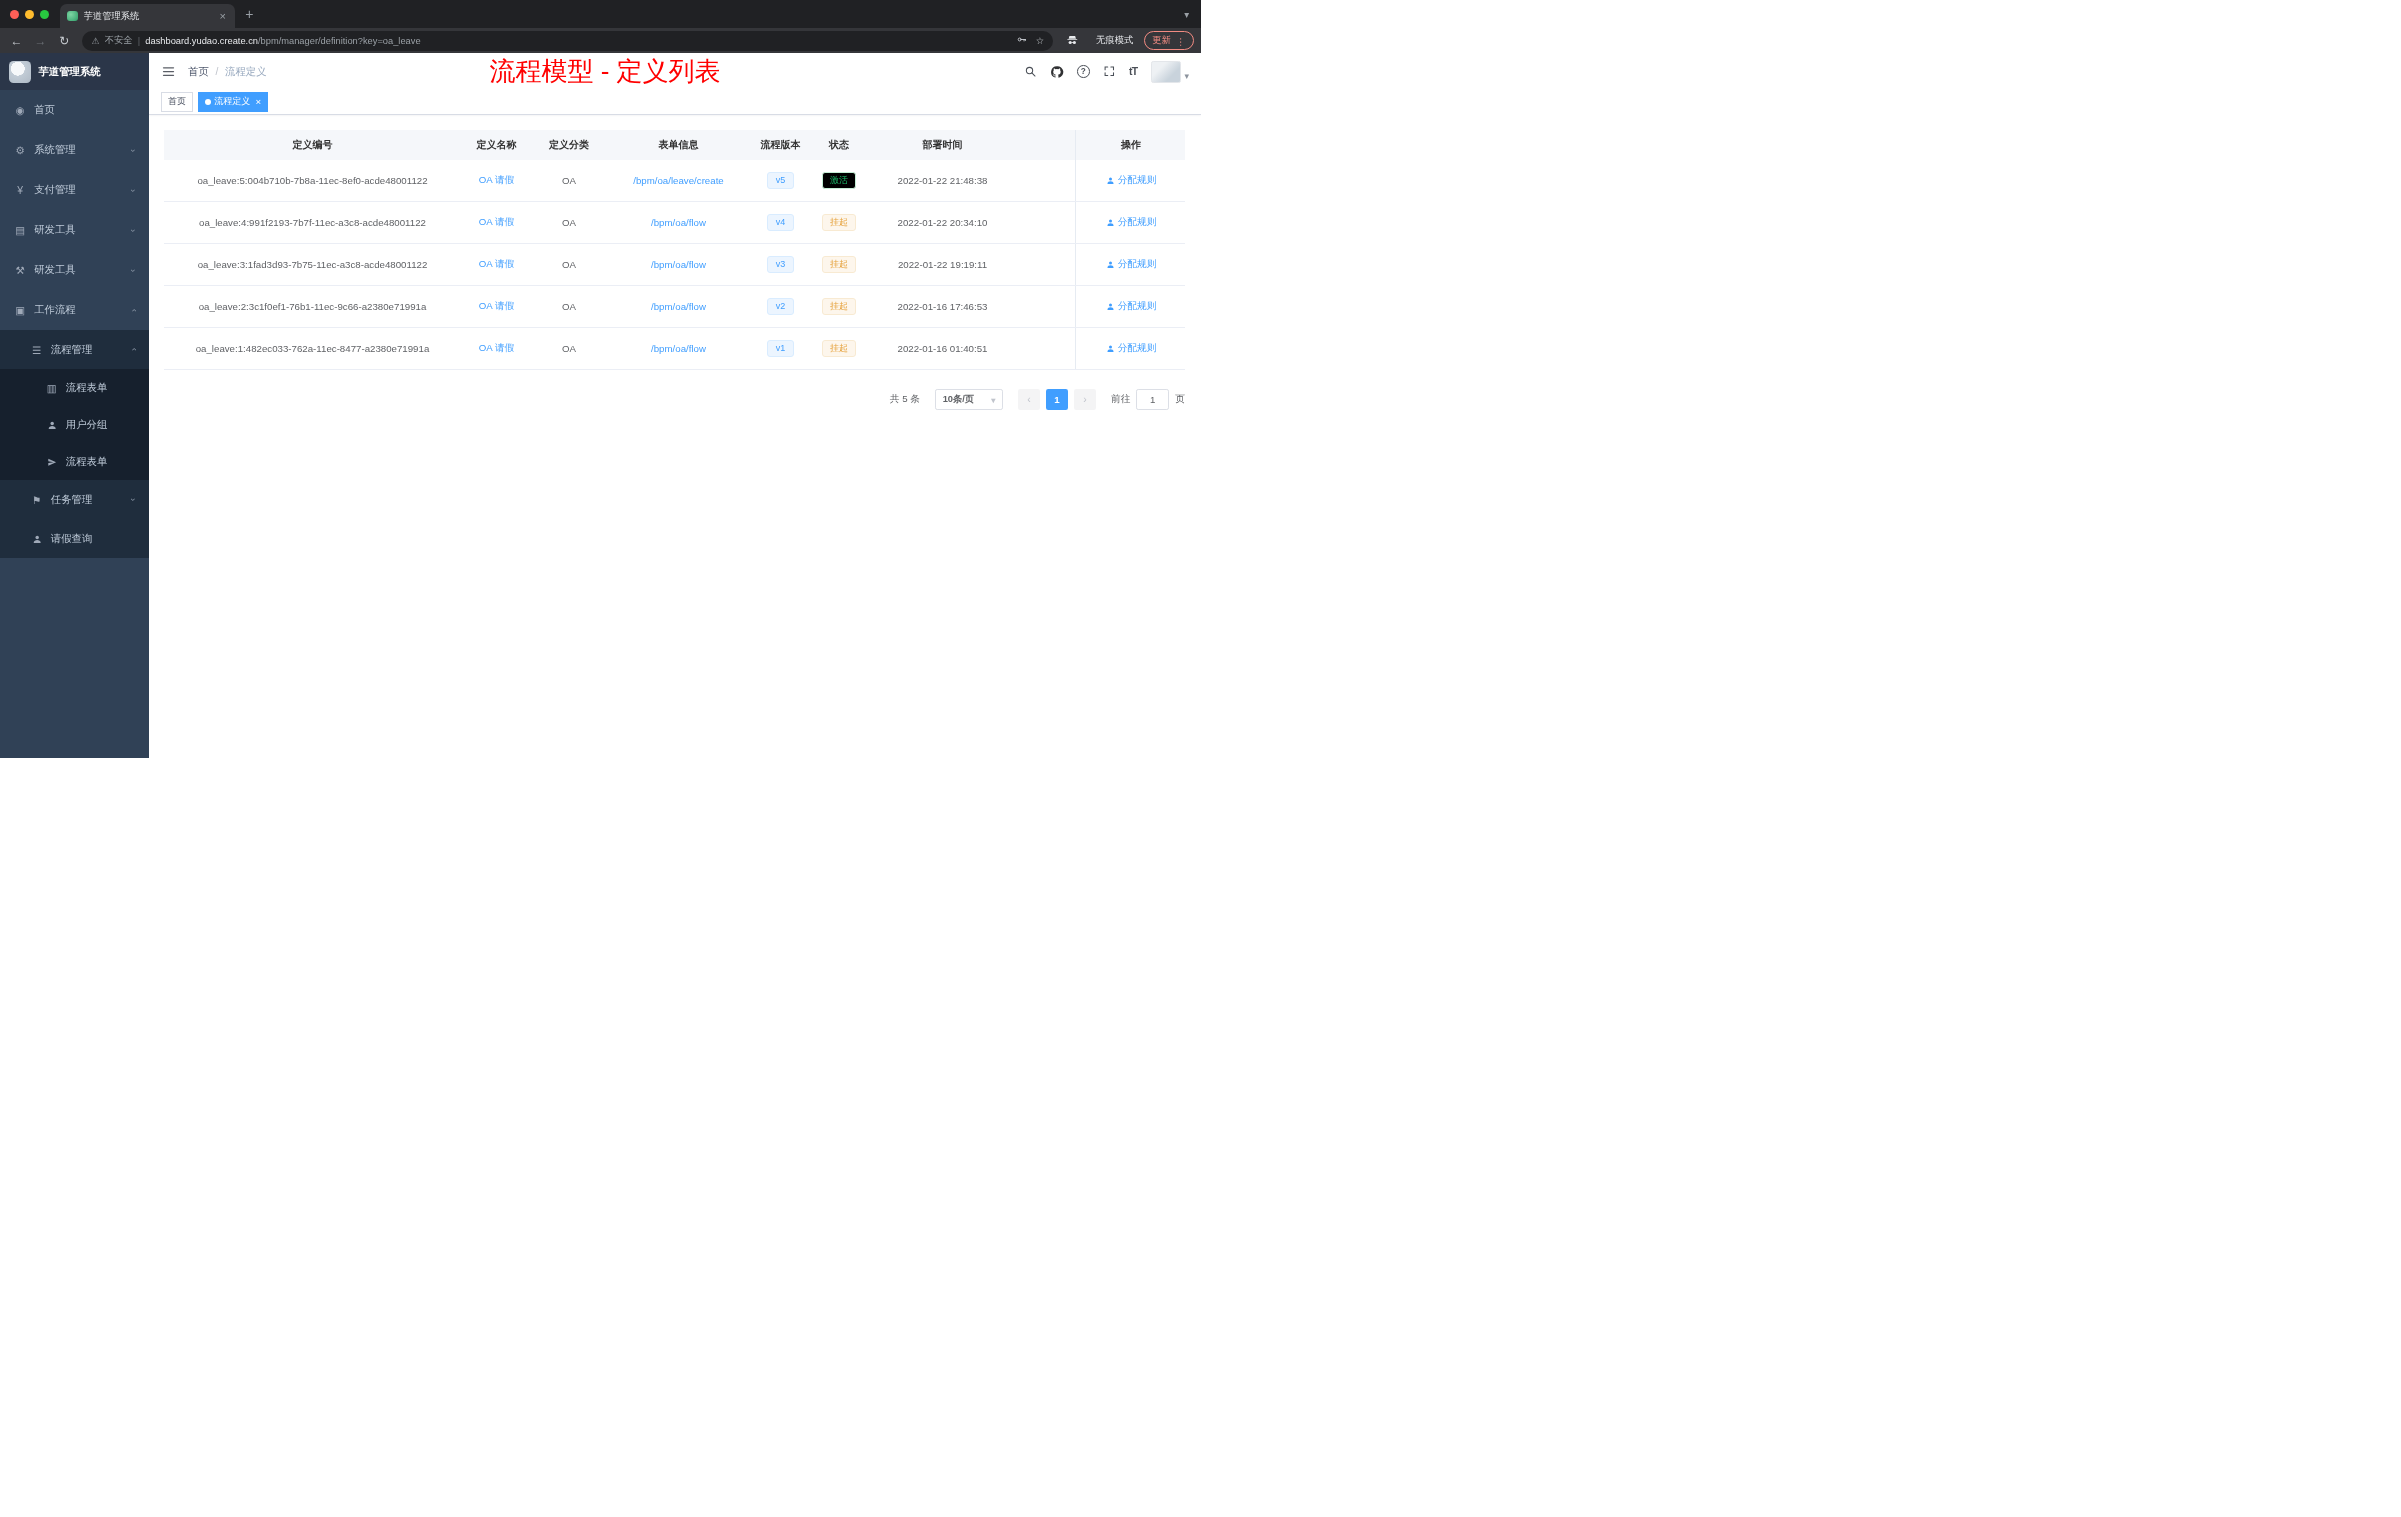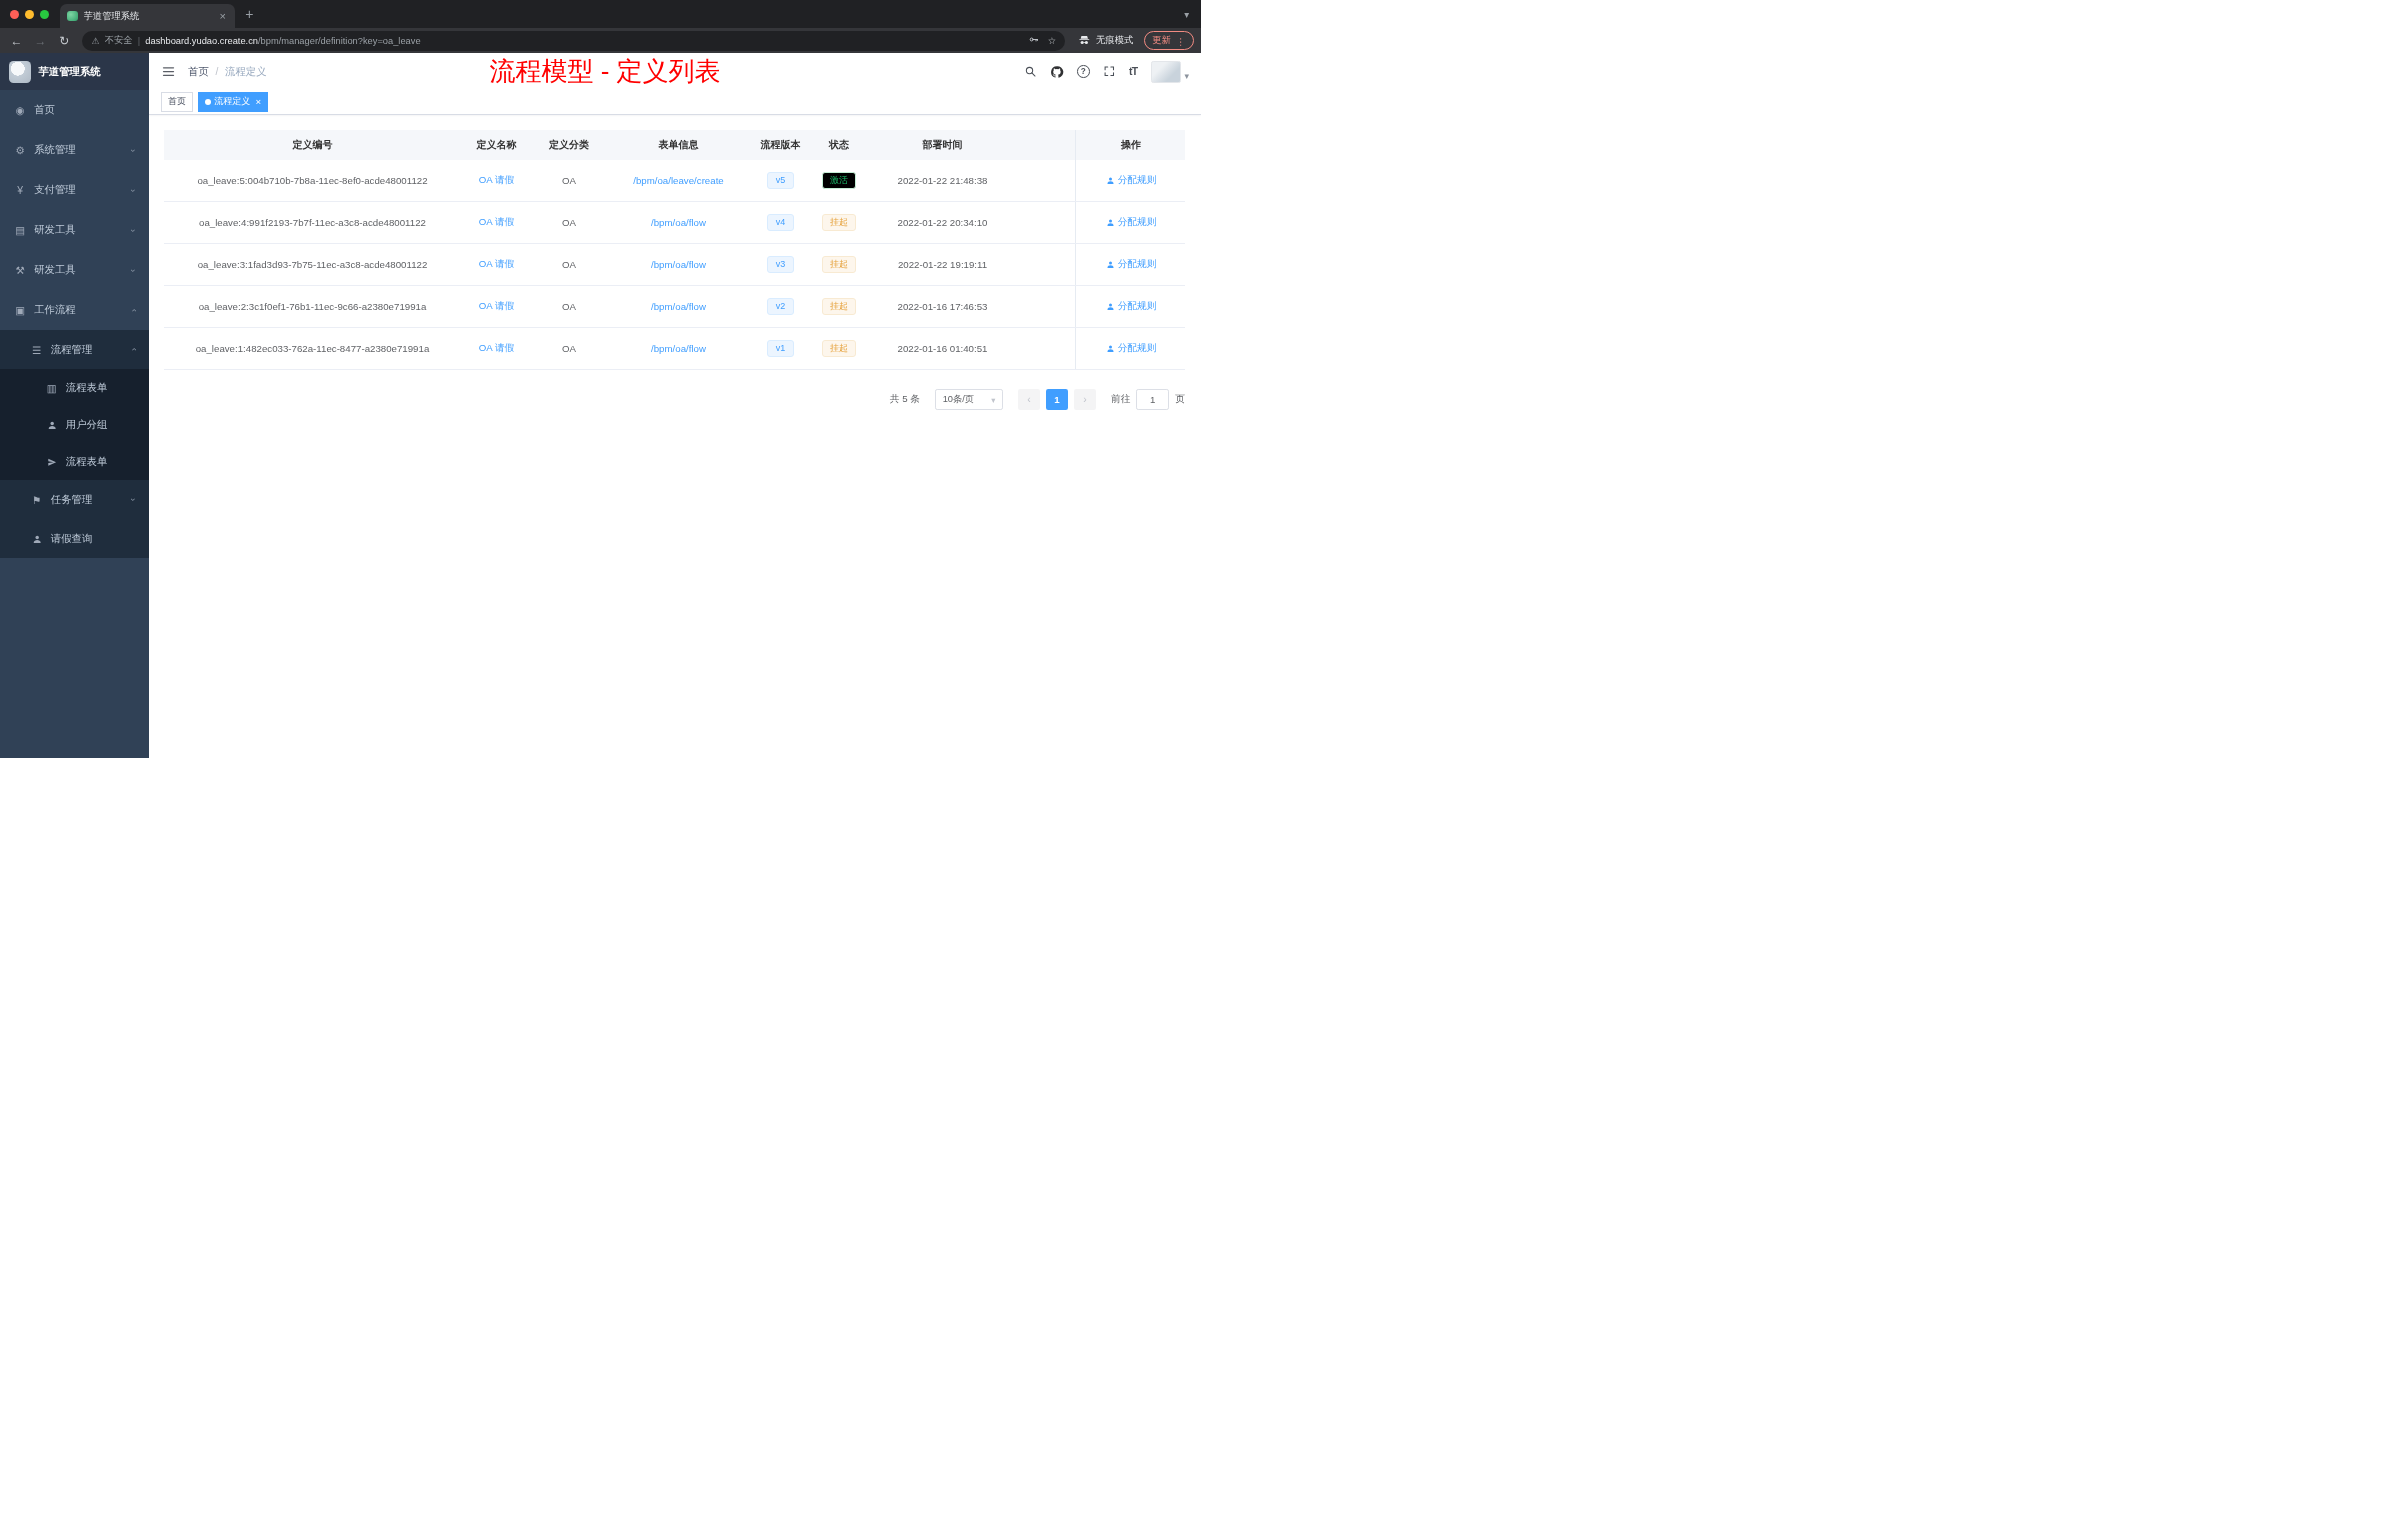--- a/index.html
+++ b/index.html
@@ -23,21 +23,21 @@
   .toolbar { height:25px; background:#35363a; display:flex; align-items:center; padding:0 7.4px; gap:6px; }
   .navbtn { color:#c9cdd2; font-size:12px; width:18px; text-align:center; cursor:pointer; }
   .navbtn.disabled { color:#6b7075; }
   .omnibox { flex:1; height:20px; background:#202124; border-radius:10.4px; display:flex; align-items:center;
              padding:0 9px; gap:5.2px; color:#9aa0a6; font-size:9.3px; margin:0 3px; }
   .omni-warning { font-size:9px; }
   .omni-sep { color:#5f6368; }
   .url-domain { color:#e8eaed; }
   .url-path { color:#9aa0a6; }
   .omni-right { margin-left:auto; display:flex; align-items:center; gap:9px; color:#c9cdd2; }
-  .incog { display:flex; align-items:center; gap:5px; color:#e8eaed; font-size:9.3px; margin:0 4.5px;justify-content:flex-end; }
+  .incog { display:flex; align-items:center; gap:17px; color:#e8eaed; font-size:9.3px; margin:0 4.5px;justify-content:flex-end; }
   .incog svg { width:12.6px; height:12.6px; fill:#e8eaed; }
   .update-pill { display:flex; align-items:flex-end; gap:5.2px; border:0.7px solid #f28b82; color:#f28b82;
                  border-radius:9.7px; padding:2.2px 7.4px; font-size:9.3px; cursor:pointer; }
 
   
   .app { display:flex; height:705px; }
 
   
   .sidebar { width:149px; background:#304156; color:#bfcbd9; flex-shrink:0; overflow:hidden; }
   .logo { height:37px; display:flex; align-items:center; gap:7.4px; padding:0 9px; background:#2b3649; }
@@ -100,21 +100,21 @@
   .badge { display:inline-block; border-radius:3px; padding:3px 7.4px; font-size:9px; line-height:1; }
   .badge-ver { background:#ecf5ff; border:0.7px solid #d9ecff; color:#409eff; }
   .badge-success { background:#000000; border:0.7px solid #c5efd6; color:#1cbe6b; }
   .badge-warning { background:#fdf6ec; border:0.7px solid #f8ead2; color:#e6a23c; }
 
   
   .pager { width:1021px; margin-top:19.3px; display:flex; align-items:center; justify-content:flex-end;
            gap:15px; font-size:9.7px; color:#606266; }
   .pg-select { width:68px; height:21px; border:0.7px solid #dcdfe6; border-radius:2.2px; display:flex;
                align-items:center; justify-content:space-between; padding:0 6.7px; font-size:9.3px;
-               color:#606266; cursor:pointer; }
+               color:#606266; cursor:pointer;font-weight:bold; }
   .pg-caret { color:#c0c4cc; font-size:8.2px; }
   .pg-group { display:flex; align-items:center; gap:6px; }
   .pg-btn { width:22px; height:21px; background:#f4f4f5; border-radius:2.2px; display:flex; align-items:center;
             justify-content:center; color:#c0c4cc; font-size:10.4px; cursor:pointer; }
   .pg-cur { width:22px; height:21px; background:#409eff; color:#fff; border-radius:2.2px; display:flex;
             align-items:center; justify-content:center; font-weight:bold; cursor:pointer; }
   .goto-group { display:flex; align-items:center; gap:6px; }
   .goto-input { width:33px; height:21px; border:0.7px solid #dcdfe6; border-radius:2.2px; text-align:center;
                 font-size:9.7px; color:#606266; font-family:"Liberation Sans", sans-serif; }
 </style>

